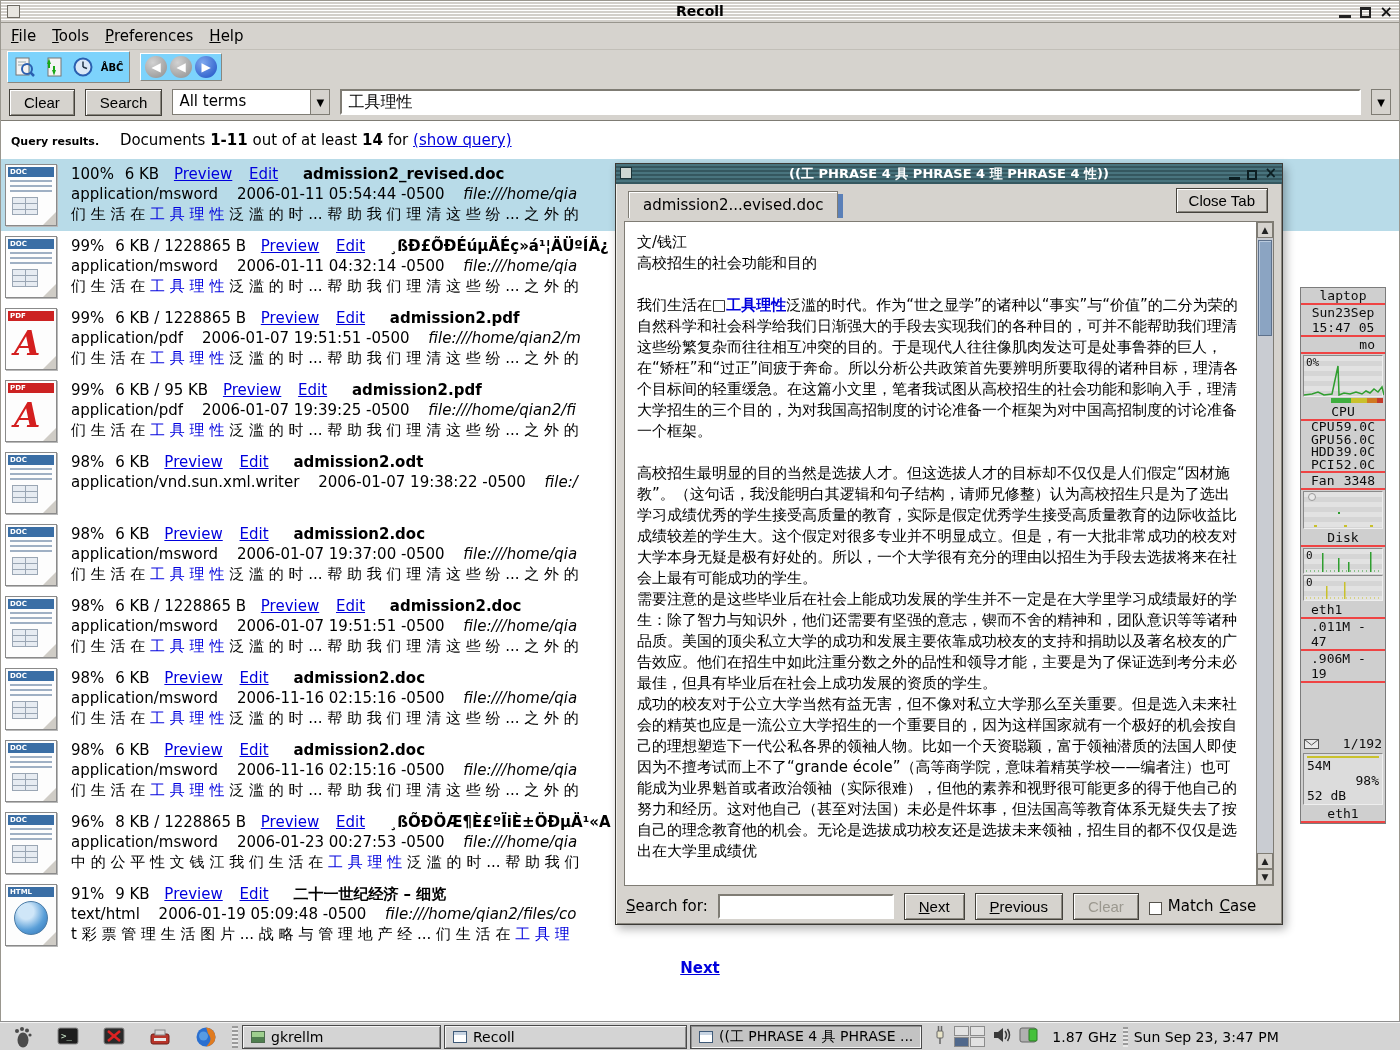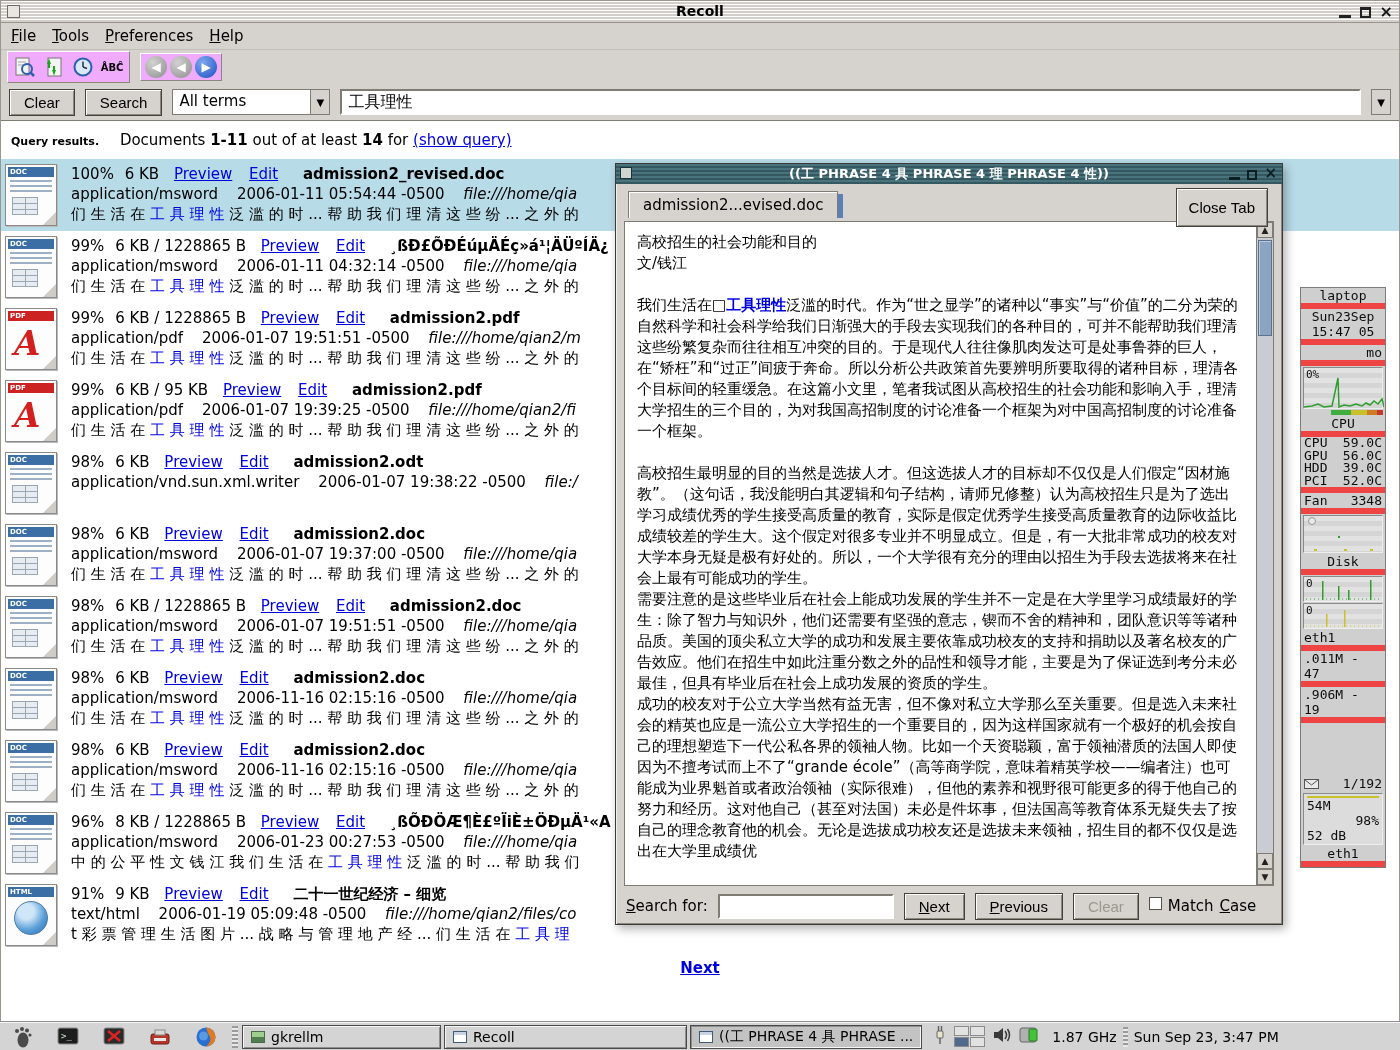--- a/index.html
+++ b/index.html
@@ -22,21 +22,21 @@
   .wm-max { width:11px; height:11px; border:2px solid #222; border-top-width:3px; }
   .wm-close { font-weight:bold; font-size:16px; line-height:14px; color:#111; }
 
   .menubar { height:27px; display:flex; align-items:center; gap:16px; padding:0 10px;
     font-size:15px; flex:none; border-bottom:1px solid #c2bfb8; }
   .fl { display:inline-block; }
   .fl::first-letter { text-decoration:underline; }
 
   .toolbar { height:34px; display:flex; align-items:center; gap:10px; padding:2px 6px; flex:none; }
   .tool-group { display:flex; align-items:center; gap:3px; padding:2px 4px;
-    border:1px solid; border-color:#ffffff #8a877f #8a877f #ffffff; background:#f0abfc; }
+    border:1px solid; border-color:#ffffff #8a877f #8a877f #ffffff; background:#7dd3fc; }
   .tool-btn { width:26px; height:26px; display:flex; align-items:center; justify-content:center; }
   .nav-circle { width:22px; height:22px; border-radius:50%; display:flex; align-items:center;
     justify-content:center; color:#fff; font-weight:bold; font-size:12px; }
   .nav-gray { background:radial-gradient(circle at 35% 30%, #d2d2d2, #8d8d8d); }
   .nav-blue { background:radial-gradient(circle at 35% 30%, #7fa8ee, #1b4fc4); }
   .abc-glyph { font-size:10px; font-weight:bold; letter-spacing:0; }
 
   .searchrow { height:36px; display:flex; align-items:center; gap:10px; padding:0 8px; flex:none; }
   .btn { background:#d6d3ce; border:1px solid #45423c; font-size:15px; padding:4px 14px;
     box-shadow:inset 1px 1px 0 #ffffff, inset -1px -1px 0 #8a877f; white-space:nowrap; }
@@ -105,21 +105,21 @@
   .pv-min { width:11px; height:3px; background:#0d1f23; margin-top:9px; }
   .pv-max { width:10px; height:10px; border:2px solid #0d1f23; margin-top:2px; }
   .pv-close { font-weight:bold; font-size:15px; color:#0d1f23; line-height:15px; }
 
   .pv-tabbar { position:relative; height:34px; flex:none; display:flex; align-items:flex-end;
     padding:0 12px; }
   .pv-tab { display:flex; align-items:stretch; height:27px; }
   .pv-tab-face { background:#d6d3ce; border:1px solid #7f7c74; border-bottom:none;
     box-shadow:inset 1px 1px 0 #fff; padding:4px 14px; font-size:15px; }
   .pv-tab-accent { width:5px; background:#5b80b8; margin-top:3px; }
-  .close-tab { position:absolute; right:14px; top:4px; padding:10px 12px; font-size:15px;margin-left:24px; }
+  .close-tab { position:absolute; right:14px; top:4px; padding:3px 12px; font-size:15px;margin-left:24px; }
 
   .pv-body { flex:1; margin:3px 8px 2px 8px; border:1px solid #7f7c74; background:#fff;
     display:flex; overflow:hidden; }
   .pv-text { flex:1; padding:10px 12px; font-size:15px; line-height:21px; overflow:hidden; color:#000; }
   .pv-para { min-height:21px; }
   .hl-b { color:#0000dd; font-weight:bold; }
   .pv-scroll { width:17px; flex:none; background:#c9ccd2; border-left:1px solid #7f7c74;
     display:flex; flex-direction:column; }
   .sc-btn { height:16px; background:#d6d3ce; border:1px solid #7f7c74; font-size:9px;
     display:flex; align-items:center; justify-content:center; color:#222; flex:none; }
@@ -127,27 +127,27 @@
   .sc-thumb { position:absolute; top:2px; left:1px; right:1px; height:96px; background:#8ba4c2;
     border:1px solid #5d718c; box-shadow:inset 1px 1px 0 #b9cade; }
 
   .findbar { height:36px; flex:none; display:flex; align-items:center; gap:10px;
     padding:0 10px; font-size:15px; }
   .find-input { width:176px; height:25px; background:#fff; border:2px solid;
     border-color:#7f7c74 #ffffff #ffffff #7f7c74; font-size:15px; padding:0 5px;
     font-family:"DejaVu Sans", sans-serif; }
   .btn.disabled { color:#9b988f; }
   .checkbox { width:13px; height:13px; background:#fff; border:1px solid #55524c; flex:none; }
-  .mc-wrap { display:flex; align-items:flex-start; gap:6px; }
+  .mc-wrap { display:flex; align-items:flex-end; gap:6px; }
 
   
   .gk { position:absolute; left:1300px; top:287px; width:86px; z-index:6;
     background:#cfcfcf; border:1px solid #7c7c7c; font-family:"DejaVu Sans Mono", monospace;
     font-size:13px; color:#0d0d0d; }
-  .gk-sec { border-bottom:6px solid #ef4444; padding:0 3px; }
+  .gk-sec { border-bottom:2px solid #ef4444; padding:0 10px; }
   .gk-center { text-align:center; }
   .gk-right { text-align:right; }
   .gk-chart { margin:1px 2px; border:1px solid; border-color:#8a8a8a #eeeeee #eeeeee #8a8a8a;
     background:repeating-linear-gradient(180deg,#e2e2e2 0 5px,#d5d5d5 5px 10px); position:relative; }
   .gk-chart svg { display:block; }
   .gk-chart .ov { position:absolute; top:0; left:2px; font-size:11px; }
   .gk-krell { height:5px; margin:0 2px 1px 2px;
     background:linear-gradient(90deg,#cfcfcf 0 35%,#3fae3f 35% 60%,#c9c12c 60% 80%,#d07a22 80% 92%,#c43a2a 92% 100%); }
   .gk-temp { display:flex; justify-content:space-between; line-height:12.5px; font-size:13px; }
   .gk-row2 { display:flex; justify-content:space-between; line-height:15px; }
@@ -585,23 +585,23 @@
       <div class="pv-tab">
         <span class="pv-tab-face">admission2...evised.doc</span>
         <span class="pv-tab-accent"></span>
       </div>
       <button class="btn close-tab">Close Tab</button>
     </div>
 
     <div class="pv-body">
       <div class="pv-text">
 
+          <div class="pv-para"><span>文/钱江</span><span class="hl-b"></span><span></span></div>
+
           <div class="pv-para"><span>高校招生的社会功能和目的</span><span class="hl-b"></span><span></span></div>
-
-          <div class="pv-para"><span>文/钱江</span><span class="hl-b"></span><span></span></div>
 
           <div class="pv-para"><span></span><span class="hl-b"></span><span></span></div>
 
           <div class="pv-para"><span>我们生活在□</span><span class="hl-b">工具理性</span><span>泛滥的时代。作为“世之显学”的诸种以“事实”与“价值”的二分为荣的自然科学和社会科学给我们日渐强大的手段去实现我们的各种目的，可并不能帮助我们理清这些纷繁复杂而往往相互冲突的目的。于是现代人往往像肌肉发达可是处事鲁莽的巨人，在“矫枉”和“过正”间疲于奔命。所以分析公共政策首先要辨明所要取得的诸种目标，理清各个目标间的轻重缓急。在这篇小文里，笔者我试图从高校招生的社会功能和影响入手，理清大学招生的三个目的，为对我国高招制度的讨论准备一个框架为对中国高招制度的讨论准备一个框架。</span></div>
 
           <div class="pv-para"><span></span><span class="hl-b"></span><span></span></div>
 
           <div class="pv-para"><span>高校招生最明显的目的当然是选拔人才。但这选拔人才的目标却不仅仅是人们假定“因材施教”。（这句话，我没能明白其逻辑和句子结构，请师兄修整）认为高校招生只是为了选出学习成绩优秀的学生接受高质量的教育，实际是假定优秀学生接受高质量教育的边际收益比成绩较差的学生大。这个假定对很多专业并不明显成立。但是，有一大批非常成功的校友对大学本身无疑是极有好处的。所以，一个大学很有充分的理由以招生为手段去选拔将来在社会上最有可能成功的学生。</span><span class="hl-b"></span><span></span></div>
 
           <div class="pv-para"><span>需要注意的是这些毕业后在社会上能成功发展的学生并不一定是在大学里学习成绩最好的学生：除了智力与知识外，他们还需要有坚强的意志，锲而不舍的精神和，团队意识等等诸种品质。美国的顶尖私立大学的成功和发展主要依靠成功校友的支持和捐助以及著名校友的广告效应。他们在招生中如此注重分数之外的品性和领导才能，主要是为了保证选到考分未必最佳，但具有毕业后在社会上成功发展的资质的学生。</span><span class="hl-b"></span><span></span></div>

